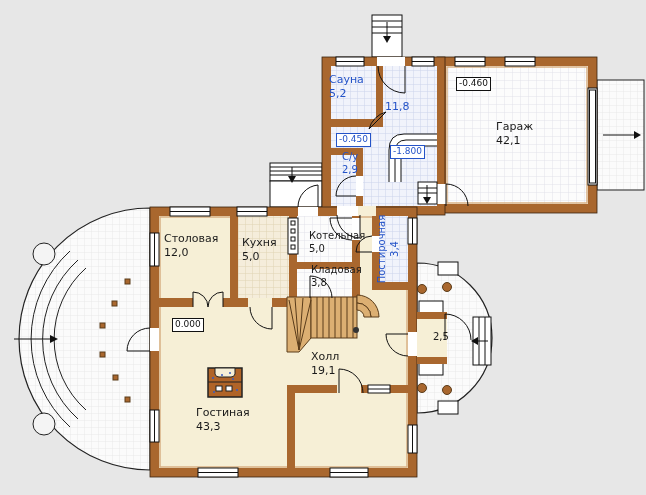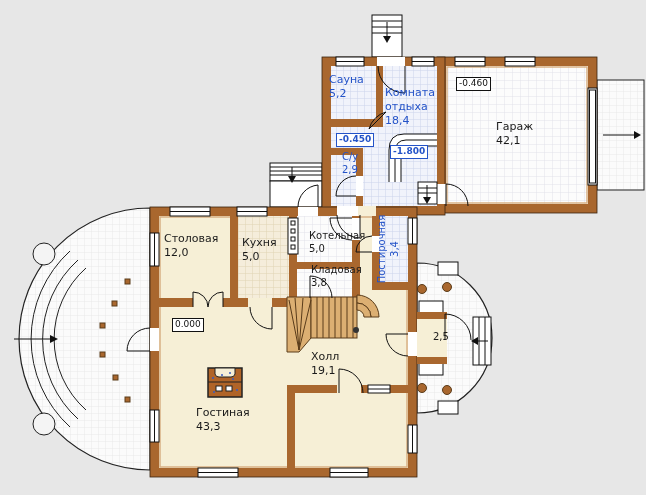--- a/index.html
+++ b/index.html
@@ -5,21 +5,21 @@
   html,body{margin:0;padding:0;background:#e7e7e7;}
   #plan{position:relative;width:646px;height:484px;background:#e7e7e7;overflow:hidden;
         font-family:"DejaVu Sans",sans-serif;}
   #plan svg{position:absolute;left:0;top:0;}
   .lbl{position:absolute;font:11px/1.25 "DejaVu Sans",sans-serif;color:#1a1a1a;white-space:nowrap;}
   .lbl.small{font-size:10px;padding-left:10px;}
   .lbl.blue{color:#2453c8;}
   .lbl.wrap{white-space:normal;}
   .box{position:absolute;font:9px/1.3 "DejaVu Sans",sans-serif;border:1px solid #111;
        background:#fff;padding:0 2px;color:#111;text-align:right;}
-  .box.blue{border-color:#2453c8;color:#2453c8;font-weight:bold;}
+  .box.blue{border-color:#2453c8;color:#2453c8;}
   .vlabel{position:absolute;left:376px;top:214px;width:70px;height:32px;
           transform-origin:0 0;transform:rotate(-90deg) translateX(-70px);
           text-align:center;font:10px/1.25 "DejaVu Sans",sans-serif;color:#2453c8;}
 </style>
 </head>
 <body>
 
 <div id="plan">
 <svg width="646" height="495" viewBox="0 0 646 495">
   <defs>
@@ -304,22 +304,22 @@
     <path d="M445,340 V314 A26,26 0 0 1 471,340"></path>
     <path d="M372,252 H356 A16,16 0 0 1 372,236"></path>
   </g>
 </svg>
 
 <div class="lbl blue" style="left:329px;top:73px">
   <span>Сауна</span><br>
   <span>5,2</span>
 </div>
 <div class="lbl blue wrap" style="left:385px;top:86px;width:56px">
-  <span>Комната отдыха</span><br>
-  <span>18,4</span>
+  <br>
+  <span>11,8</span>
 </div>
 <div class="lbl blue small" style="left:332px;top:151px">
   <span>С/у</span><br>
   <span>2,9</span>
 </div>
 <div class="vlabel">
   <span>Постирочная</span><br>
   <span>3,4</span>
 </div>
 <div class="lbl" style="left:496px;top:120px">

